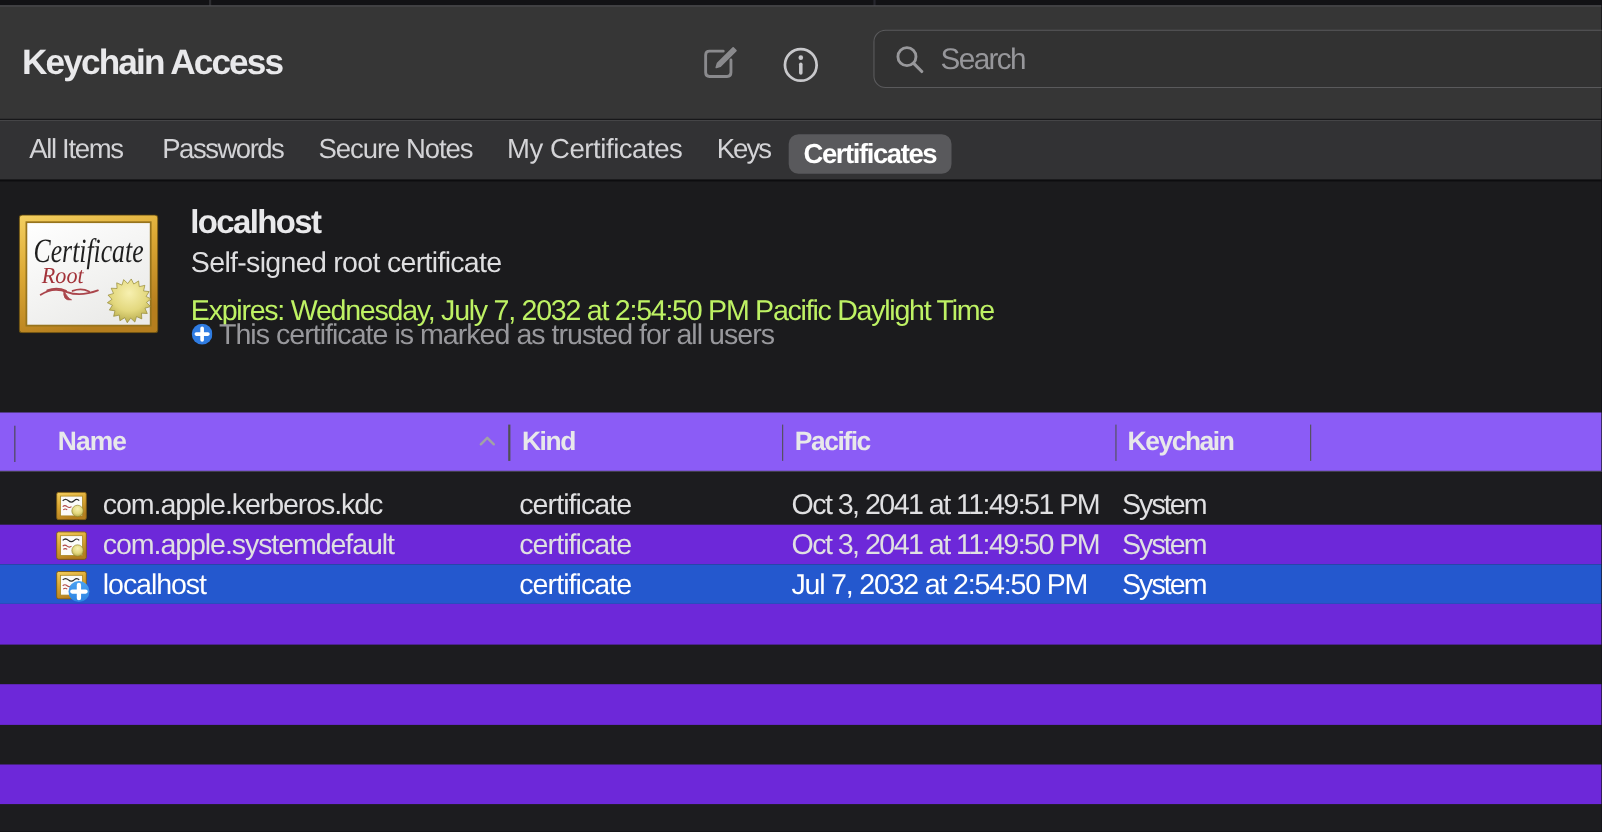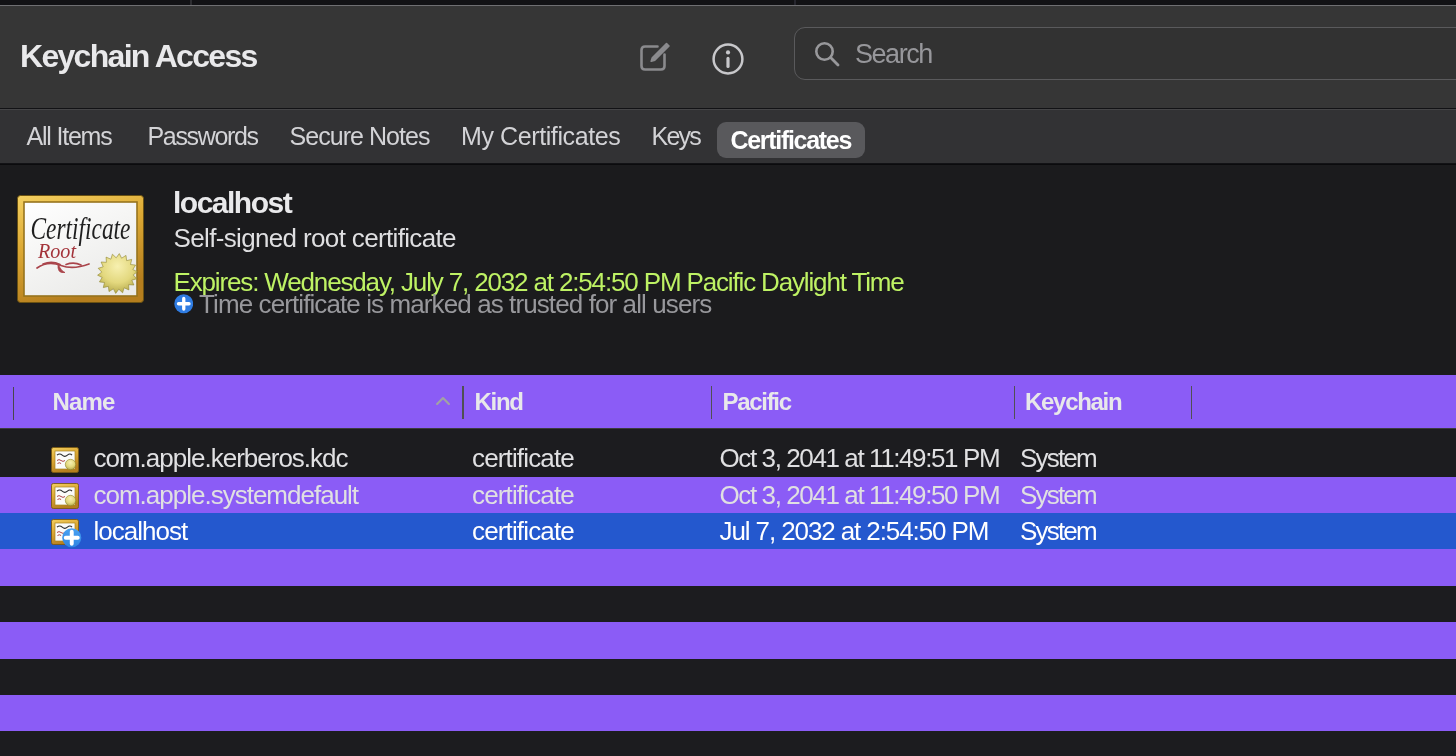--- a/index.html
+++ b/index.html
@@ -75,21 +75,21 @@
   .hsep { position:absolute; top:10.5px; width:1.5px; height:33.5px; background:#505053; }
   .hsep-0 { left:12.8px; top:11.5px; background:#47474a; }
   .hsep-1 { left:462px; }
   .hsep-2 { left:710.5px; }
   .hsep-3 { left:1013.5px; }
   .hsep-4 { left:1190.5px; }
 
   
   .tbody { position:absolute; left:0; top:265.2px; width:1456px; height:325.5px; background:#1c1c1f; }
   .trow { position:absolute; left:0; width:1456px; height:36.4px; }
-  .trow.light { background:#8b5cf6; }
+  .trow.light { background:#6d28d9; }
   .trow.selected { background:#2458ce; }
   .trow-1 { top:9.7px; }
   .trow-2 { top:46.1px; }
   .trow-3 { top:82.5px; }
   .trow-4 { top:118.9px; }
   .trow-5 { top:155.3px; }
   .trow-6 { top:191.7px; }
   .trow-7 { top:228.1px; }
   .trow-8 { top:264.5px; }
   .trow-9 { top:300.9px; height:24.6px; }
@@ -199,21 +199,21 @@
 
         <div class="detail-title">localhost</div>
         <div class="detail-subtitle">Self-signed root certificate</div>
         <div class="detail-expires">Expires: Wednesday, July 7, 2032 at 2:54:50 PM Pacific Daylight Time</div>
 
         <div class="trust-row">
           <svg class="trust-badge" viewBox="0 0 20 20">
             <circle cx="10" cy="10" r="9.7" fill="#2f7ce2"></circle>
             <path d="M10 4.6 V15.4 M4.6 10 H15.4" stroke="#ffffff" stroke-width="3.4" stroke-linecap="round"></path>
           </svg>
-          <div class="detail-trusted">Time certificate is marked as trusted for all users</div>
+          <div class="detail-trusted">This certificate is marked as trusted for all users</div>
         </div>
       </div>
 
       <div class="theader">
         <div class="hsep hsep-0"></div>
         <div class="hcell hcell-name">Name</div>
         <svg class="sort-chevron" viewBox="0 0 19 14">
           <path d="M2.5 10.5 L9.5 3.5 L16.5 10.5" fill="none" stroke="#a2a2a5" stroke-width="2.6" stroke-linecap="round" stroke-linejoin="round"></path>
         </svg>
         <div class="hsep hsep-1"></div>

